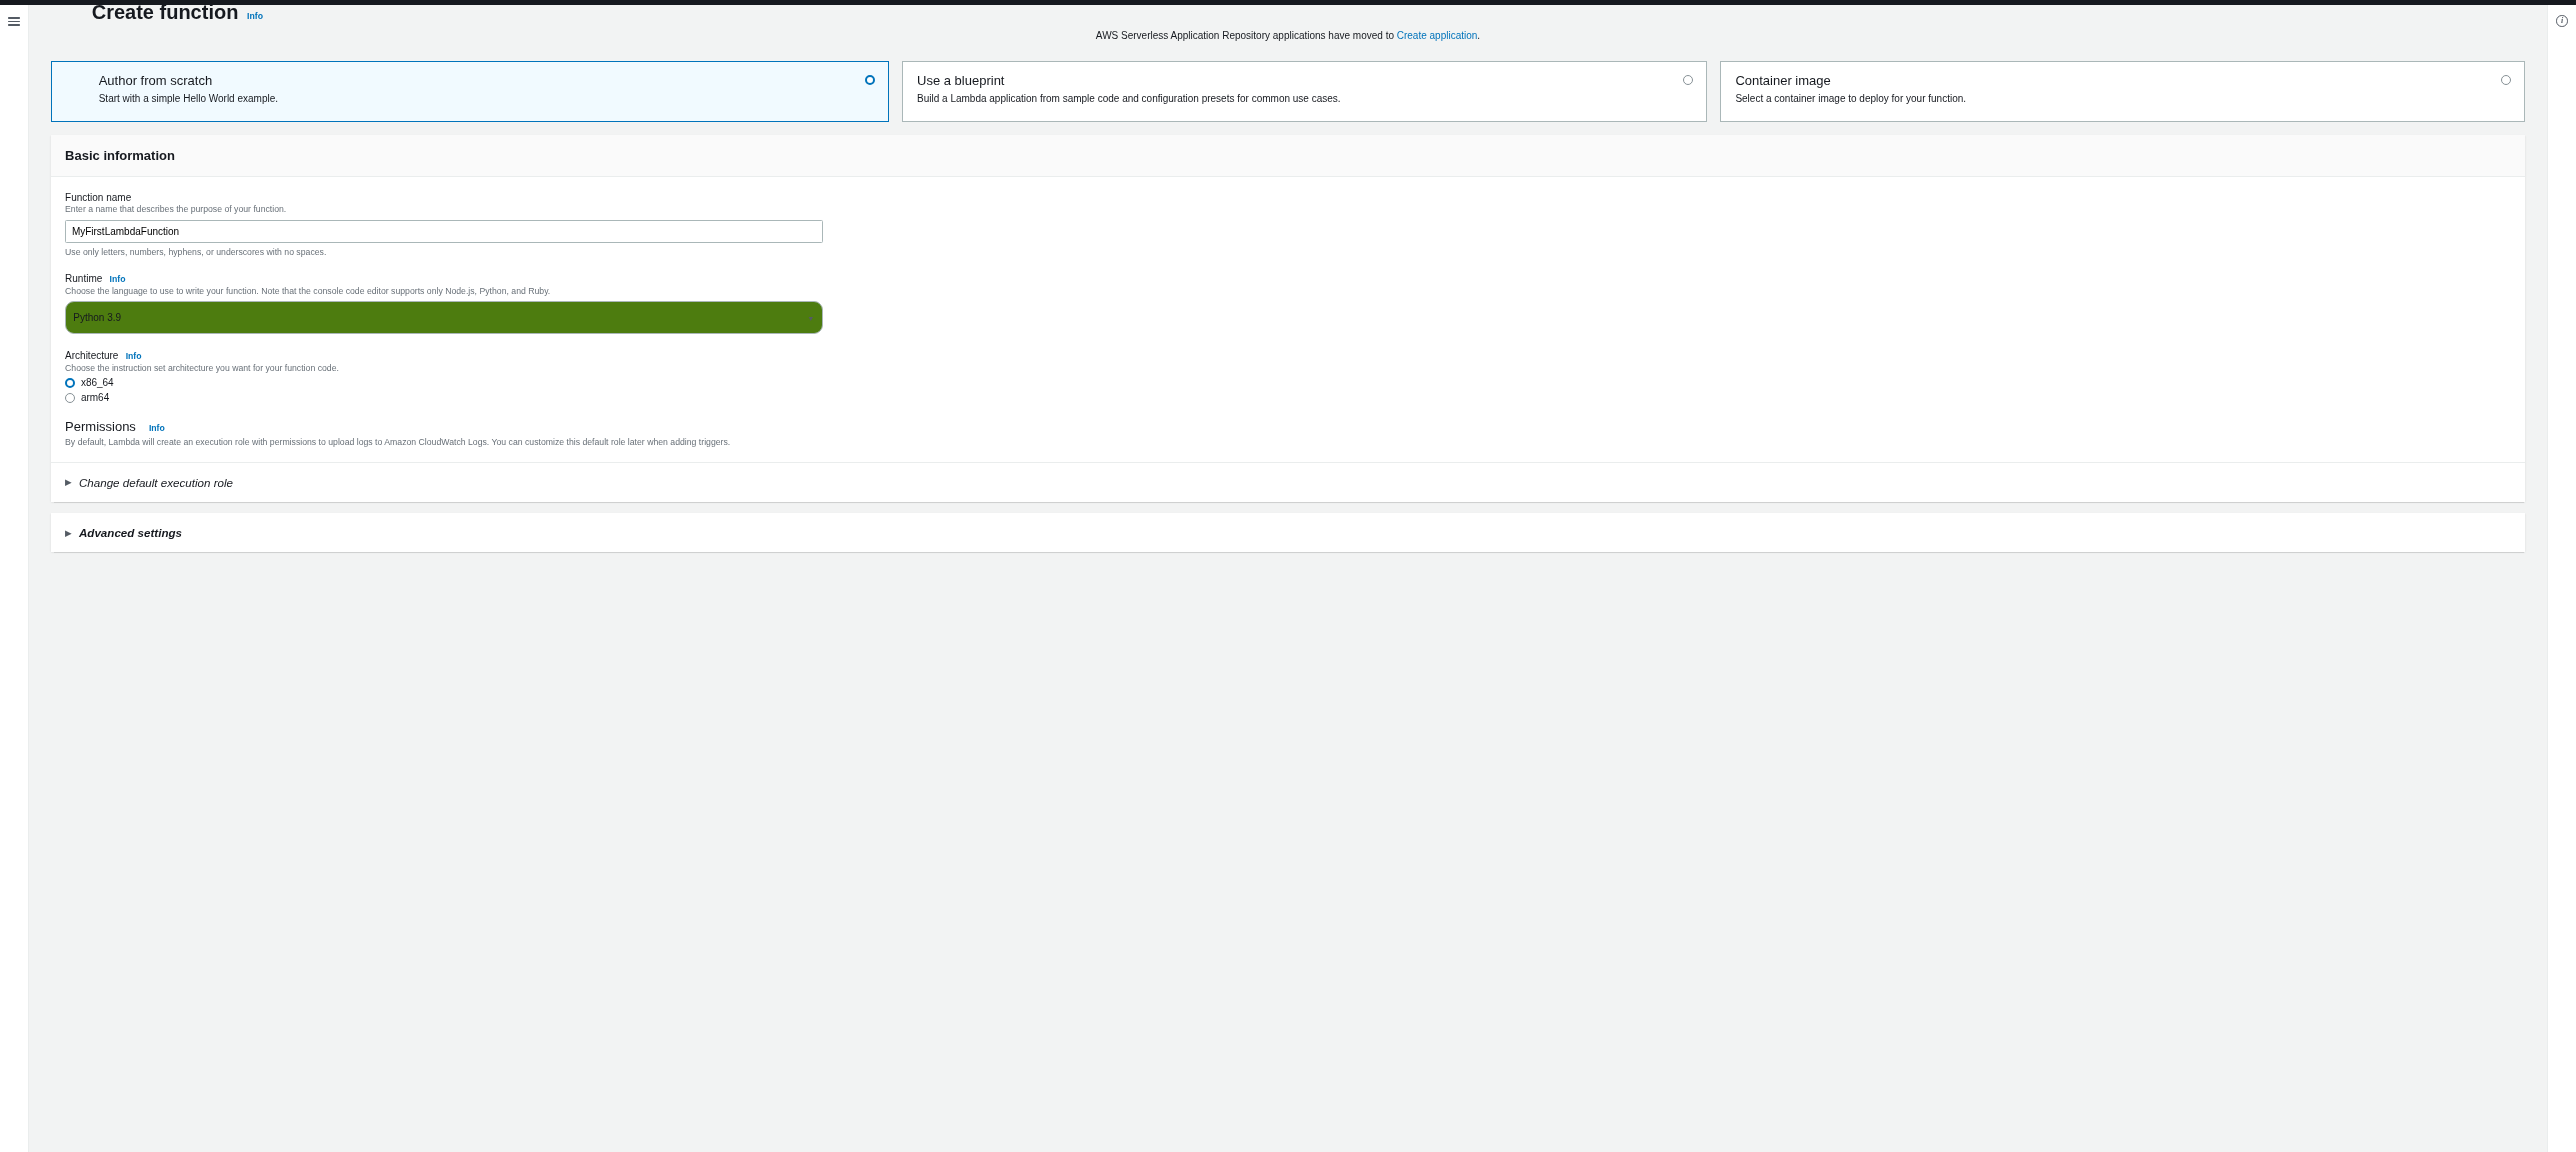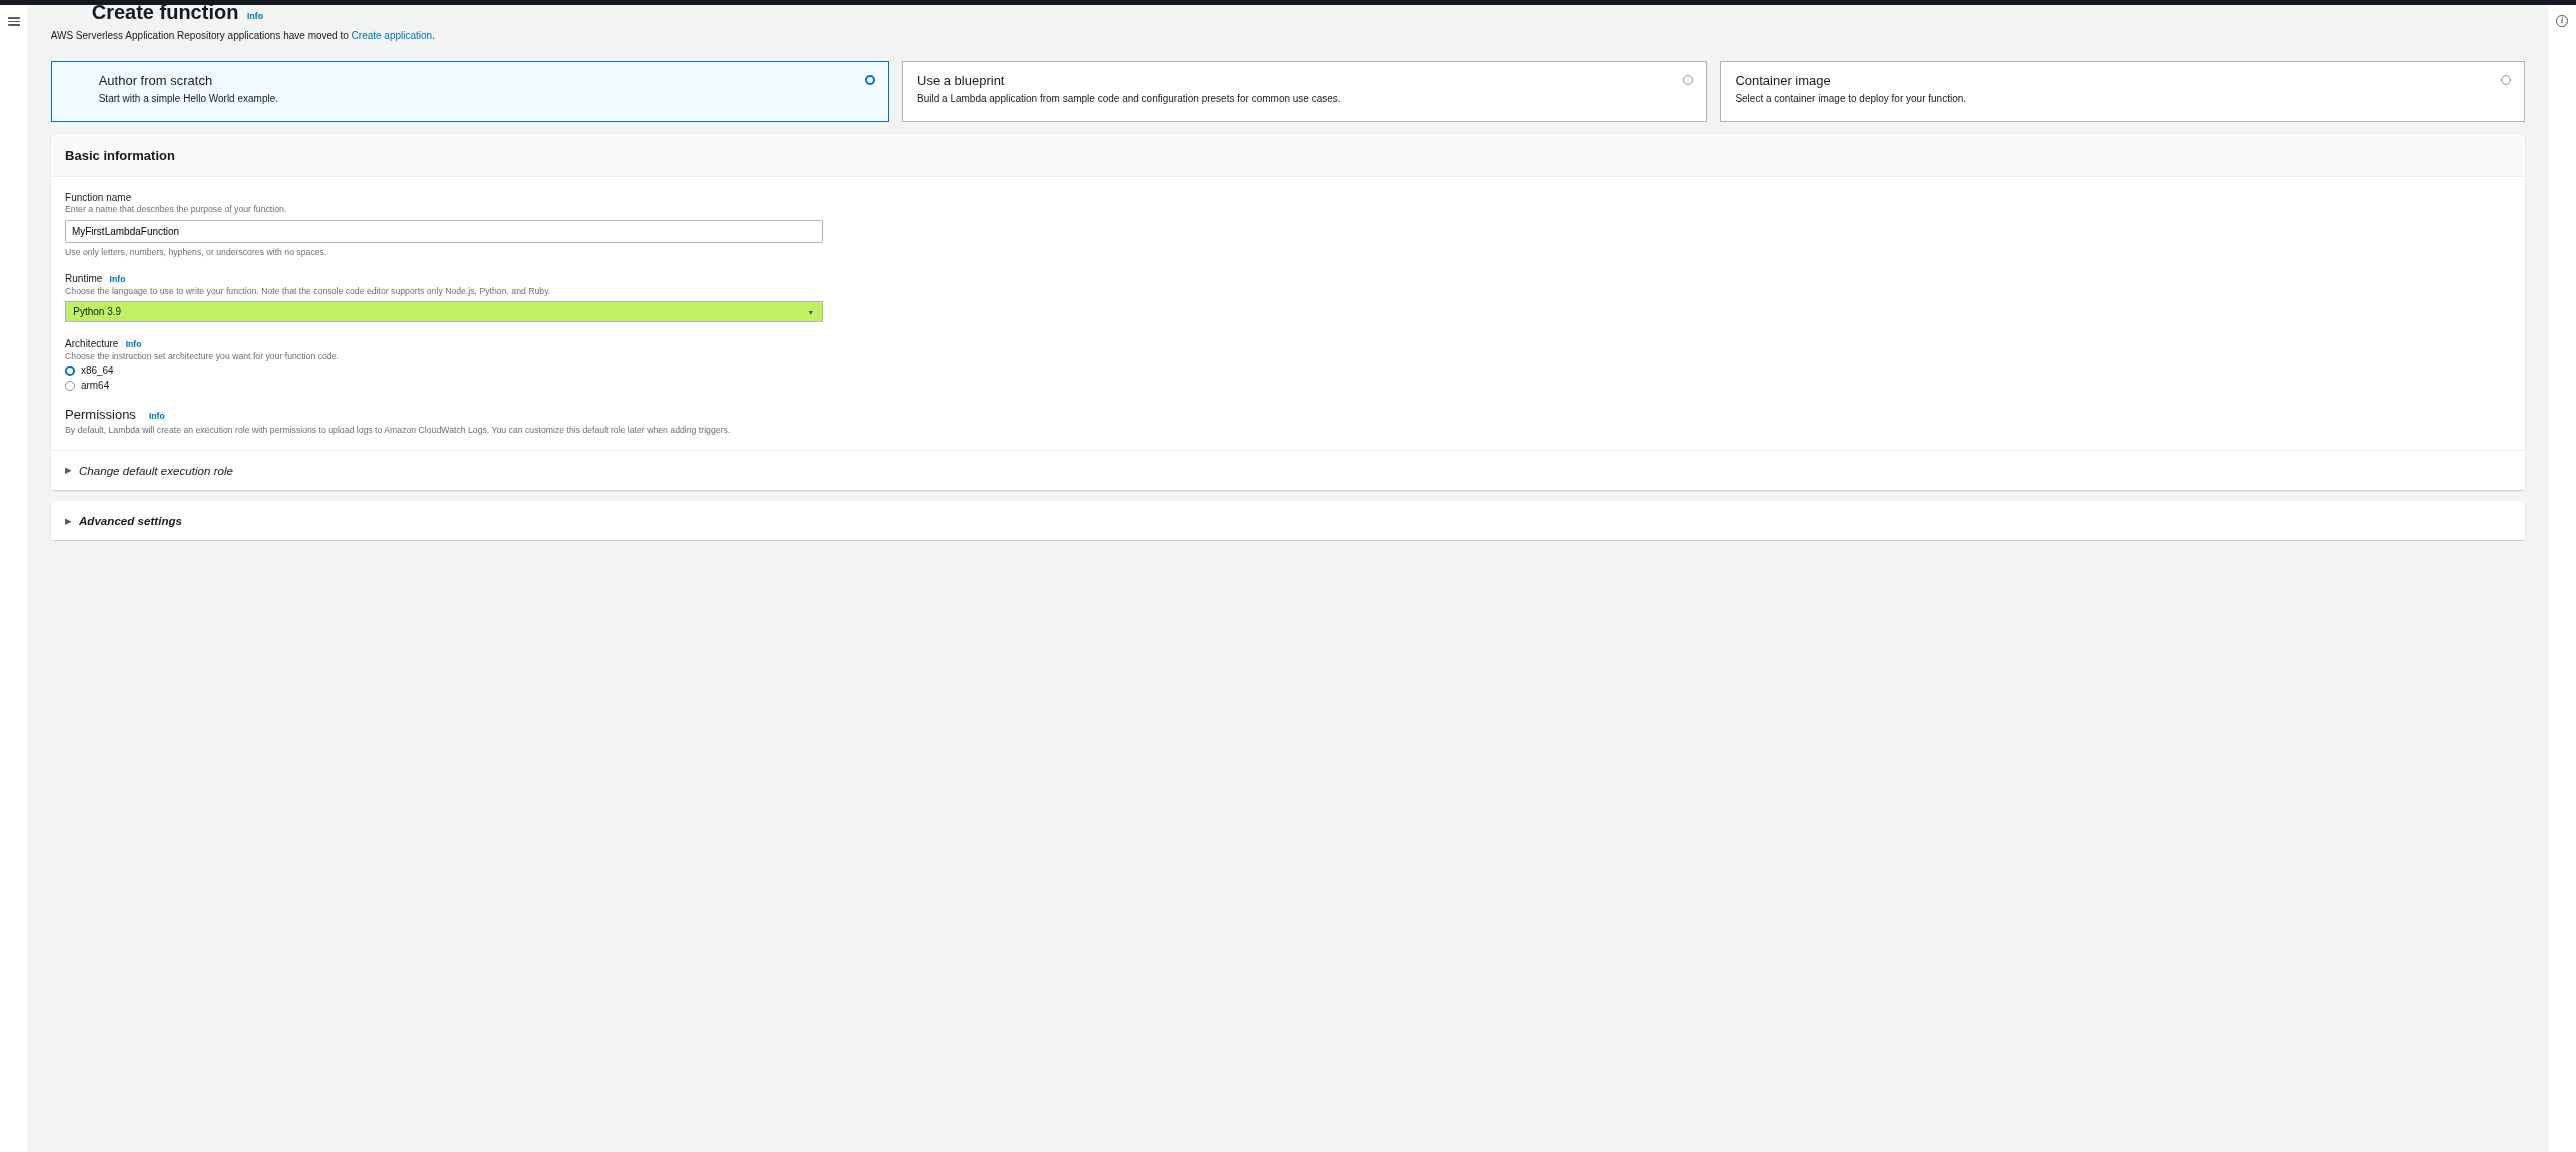--- a/index.html
+++ b/index.html
@@ -81,20 +81,21 @@
     color: #0073bb;
     font-size: 8.7px;
     font-weight: 700;
     cursor: pointer;
     text-decoration: none;
   }
   .sub-text {
     font-size: 10px;
     color: #16191f;
     margin-top: 5.8px;
+    text-align: center;
   }
   .inline-link {
     color: #0073bb;
     cursor: pointer;
     text-decoration: none;
   }
   .tiles {
     display: flex;
     gap: 13px;
     margin-top: 20px;
@@ -187,28 +188,28 @@
     color: #687078;
     margin-top: 4.3px;
   }
   .select-wrap {
     width: 70%;
     max-width: 758px;
     position: relative;
     margin-top: 5.8px;
   }
   .select-display {
-    height: 21px;
+    height: 33px;
     border: 0.7px solid #aab7b8;
-    border-radius: 0;
+    border-radius: 9px;
     padding: 0 21.7px 0 7.2px;
     font-size: 10px;
     display: flex;
     align-items: center;
-    background: #bef264;
+    background: #4d7c0f;
     cursor: pointer;
   }
   .select-caret {
     position: absolute;
     right: 8.7px;
     top: 50%;
     transform: translateY(-50%);
     font-size: 7.2px;
     color: #545b64;
   }

